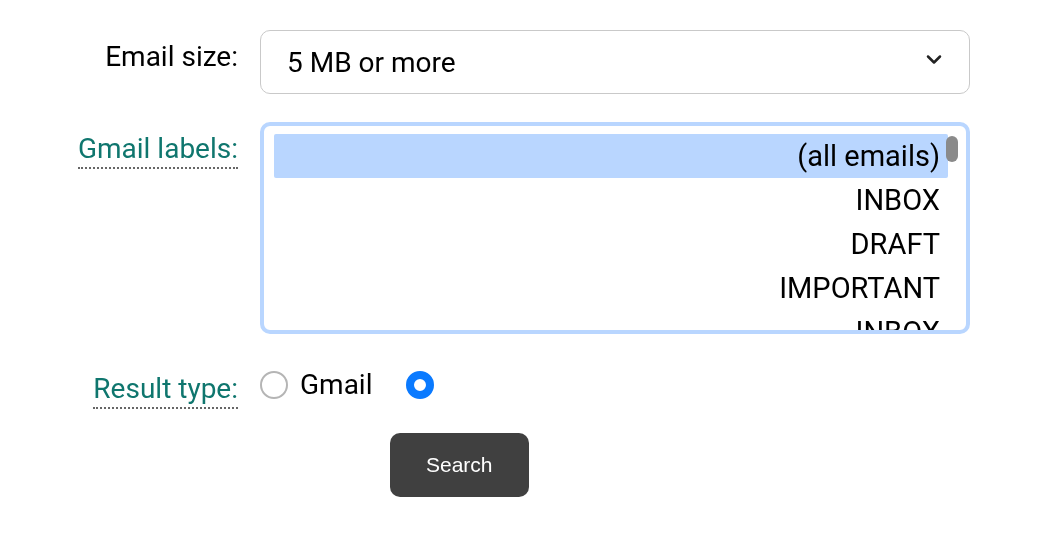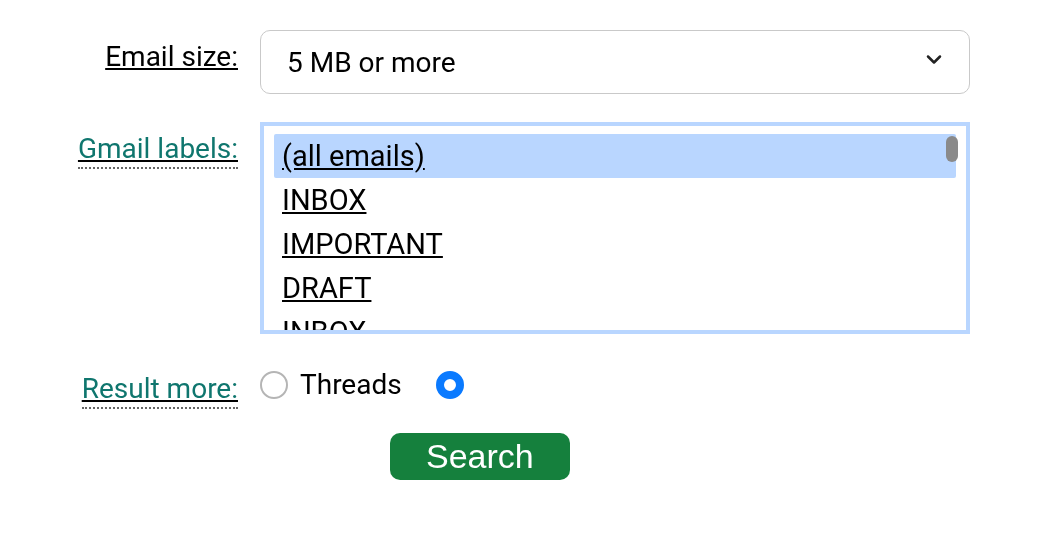--- a/index.html
+++ b/index.html
@@ -20,33 +20,33 @@
     display: flex;
     align-items: flex-start;
     margin-bottom: 28px;
   }
   .label-col {
     width: 260px;
     text-align: right;
     padding-right: 22px;
     padding-top: 10px;
     flex-shrink: 0;
-    text-decoration: underline;
   }
   .label-plain {
     color: #000;
   }
   .label-dotted {
     color: #0f766e;
     border-bottom: 2px dotted #666;
     padding-bottom: 2px;
   }
   .field-col {
     flex: 1;
     max-width: 710px;
+    text-align: right;
   }
   
   .select-wrap {
     position: relative;
     width: 100%;
   }
   .select-display {
     width: 100%;
     height: 64px;
     border: 1px solid #c9c9c9;
@@ -62,25 +62,24 @@
     position: absolute;
     right: 24px;
     top: 50%;
     transform: translateY(-50%);
     pointer-events: none;
   }
   
   .listbox-wrap {
     width: 100%;
     border: 4px solid #b9d6ff;
-    border-radius: 0;
+    border-radius: 10px;
     background: #ffffff;
-    padding: 4px 4px 0 4px;
+    padding: 4px 12px 0 4px;
     position: relative;
-    text-decoration: underline;
   }
   .listbox {
     height: 200px;
     overflow: hidden;
     padding: 4px 6px 0 6px;
     position: relative;
   }
   .list-item {
     font-size: 29px;
     line-height: 44px;
@@ -134,26 +133,26 @@
     font-size: 28px;
     color: #000;
   }
   
   .btn-row {
     display: flex;
     justify-content: flex-start;
     padding-left: 390px;
   }
   .btn-primary {
-    background: #15803d;
+    background: #404040;
     color: #ffffff;
     border: none;
     border-radius: 10px;
-    font-size: 34px;
-    padding: 4px 36px;
+    font-size: 21px;
+    padding: 20px 36px;
     cursor: pointer;
   }
 </style>
 </head>
 <body>
 
 <div class="form">
 
   <div class="row">
     <div class="label-col">
@@ -175,38 +174,38 @@
 
   <div class="row">
     <div class="label-col">
       <span class="label-dotted">Gmail labels:</span>
     </div>
     <div class="field-col">
       <div class="listbox-wrap">
         <div class="listbox" id="labels-listbox">
             <div class="list-item selected">(all emails)</div>
             <div class="list-item">INBOX</div>
+            <div class="list-item">DRAFT</div>
             <div class="list-item">IMPORTANT</div>
-            <div class="list-item">DRAFT</div>
             <div class="list-item">INBOX</div>
           </div>
         <div class="scroll-pill"></div>
       </div>
     </div>
   </div>
 
   <div class="row">
     <div class="label-col">
-      <span class="label-dotted">Result more:</span>
+      <span class="label-dotted">Result type:</span>
     </div>
     <div class="field-col">
       <div class="radio-row" id="radio-row">
           <div class="radio-opt">
             <div class="radio-outer radio-unchecked"></div>
-            <span class="radio-label">Threads</span>
+            <span class="radio-label">Gmail</span>
           </div>
           <div class="radio-opt">
             <div class="radio-outer radio-checked"></div>
           </div>
         </div>
     </div>
   </div>
 
   <div class="btn-row">
     <button class="btn-primary">Search</button>

